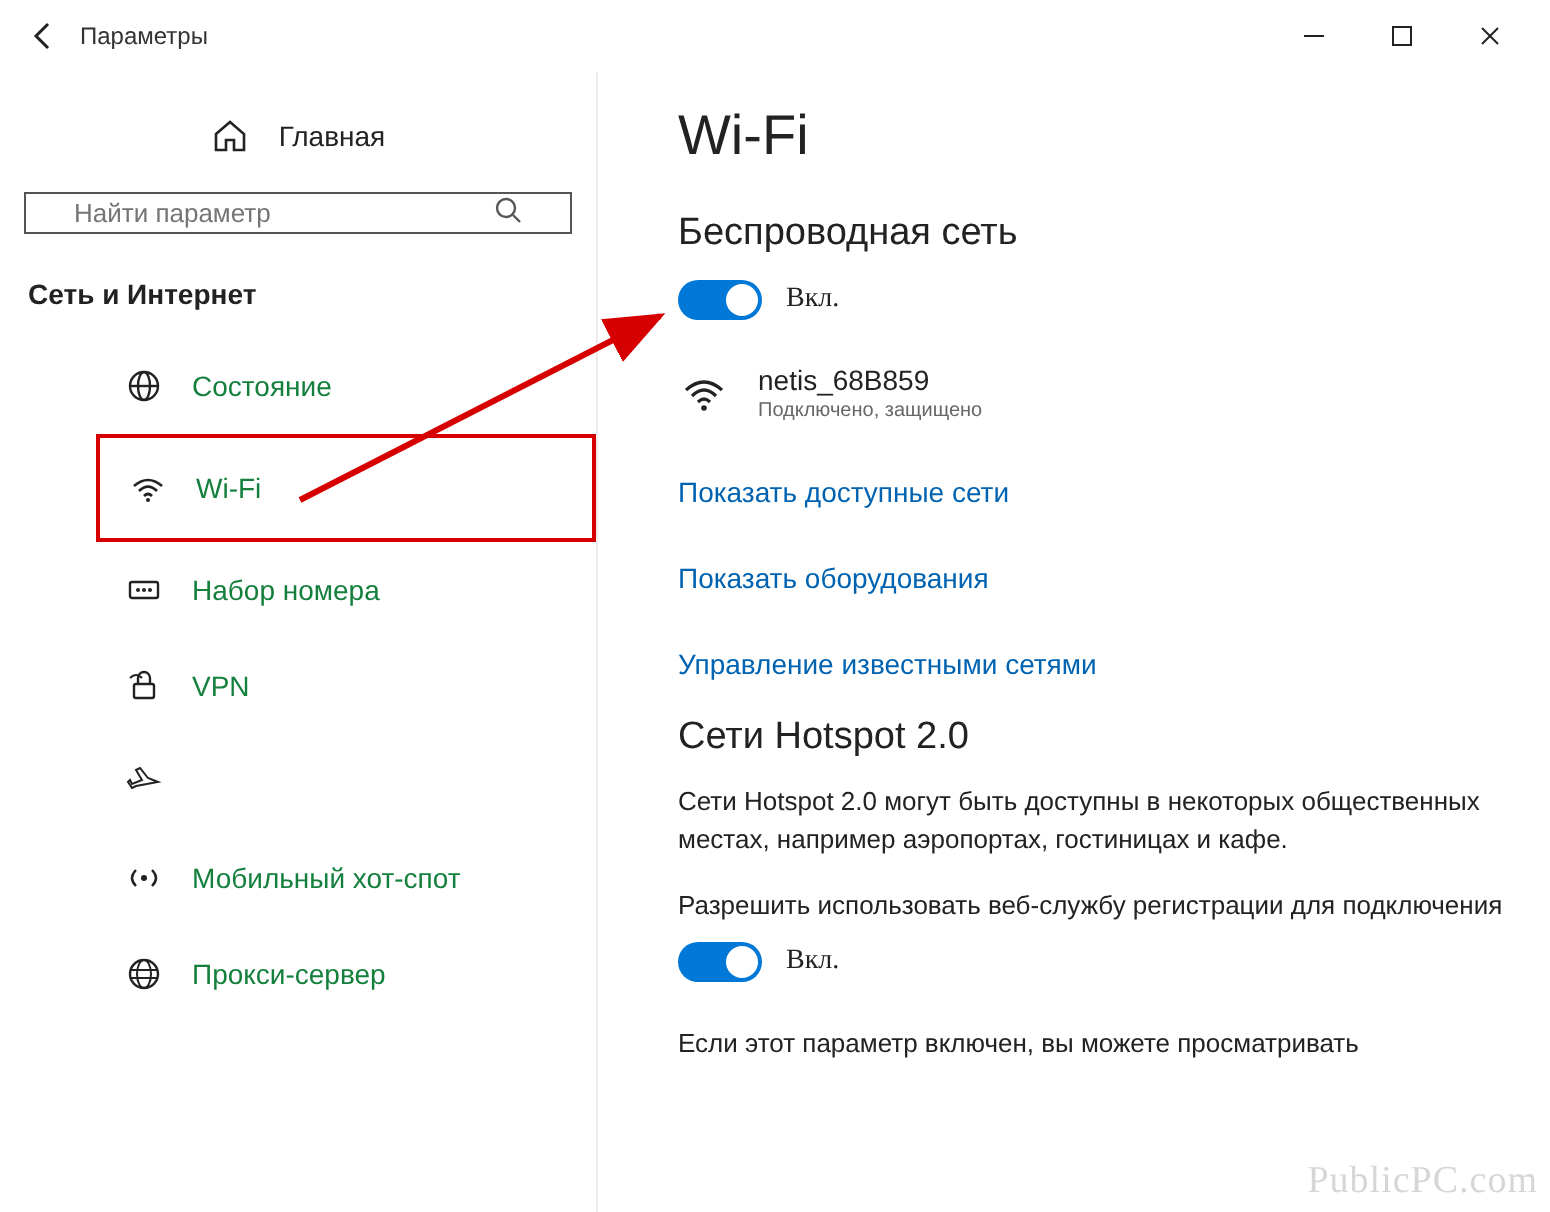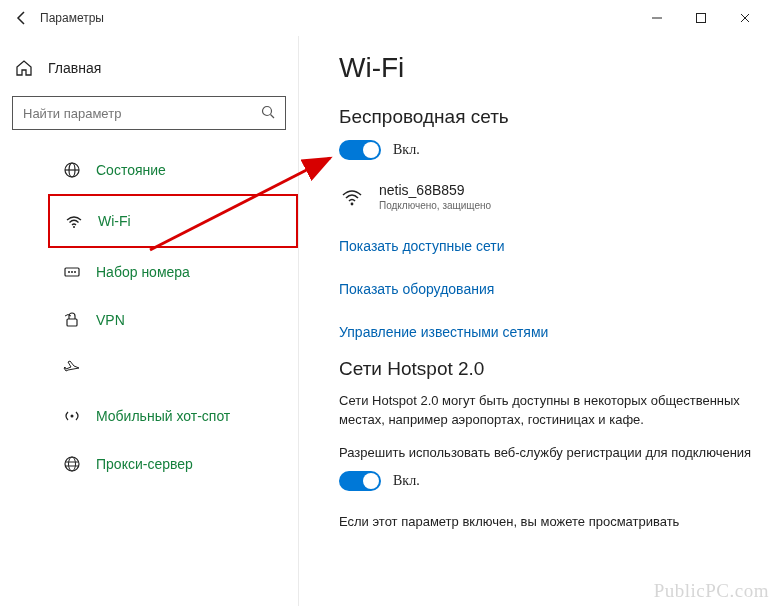--- a/index.html
+++ b/index.html
@@ -54,29 +54,30 @@
     padding: 12px 0 0 0;
     background: #fff;
   }
   .home-row {
     display: flex;
     align-items: center;
     gap: 14px;
     padding: 10px 14px;
     font-size: 14px;
     color: #222;
+    justify-content: center;
   }
   .search-box {
     margin: 8px 12px 16px 12px;
-    height: 34px;
+    height: 21px;
     border: 1px solid #555;
     background: #fff;
     display: flex;
     align-items: center;
-    padding: 0 10px;
+    padding: 0 24px;
   }
   .search-box input {
     flex: 1;
     border: none;
     outline: none;
     font-family: inherit;
     font-size: 13px;
     color: #333;
     background: transparent;
   }
@@ -246,20 +247,21 @@
     <div class="search-box">
       <input type="text" placeholder="Найти параметр" style="">
       <span>
         <svg width="14" height="14" viewBox="0 0 14 14">
             <circle cx="6" cy="6" r="4.5" stroke="#555" stroke-width="1.2" fill="none"></circle>
             <line x1="9.5" y1="9.5" x2="13" y2="13" stroke="#555" stroke-width="1.2"></line>
           </svg>
       </span>
     </div>
 
+    <div class="section-head">Сеть и Интернет</div>
 
     <div class="nav">
       <div class="nav-item">
         <span class="nav-icon">
           <svg width="18" height="18" viewBox="0 0 18 18">
               <circle cx="9" cy="9" r="7" stroke="#222" stroke-width="1.2" fill="none"></circle>
               <ellipse cx="9" cy="9" rx="3" ry="7" stroke="#222" stroke-width="1.2" fill="none"></ellipse>
               <line x1="2" y1="9" x2="16" y2="9" stroke="#222" stroke-width="1.2"></line>
             </svg>
         </span>

